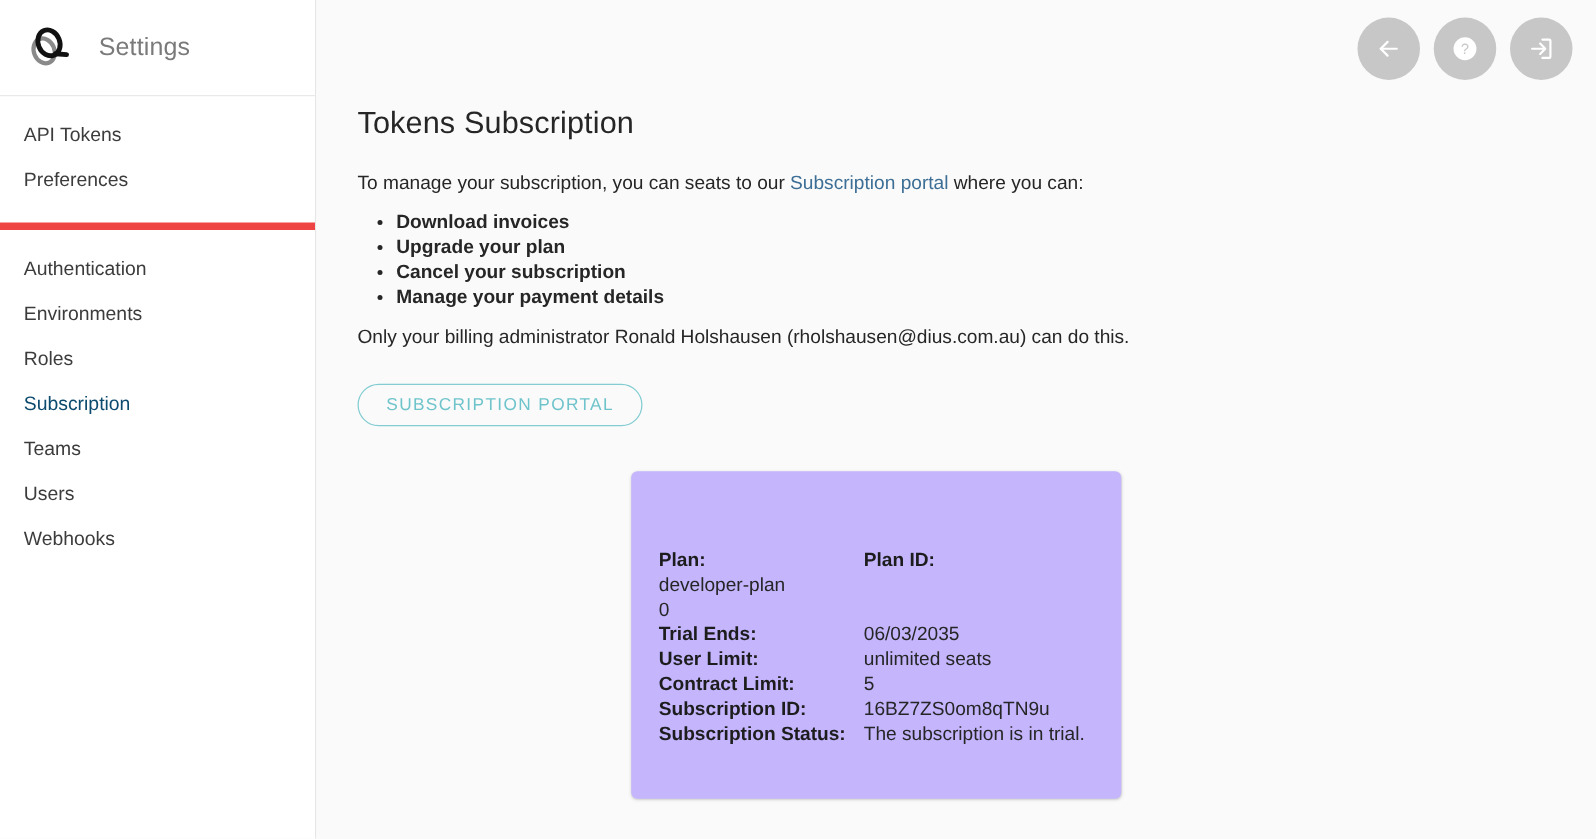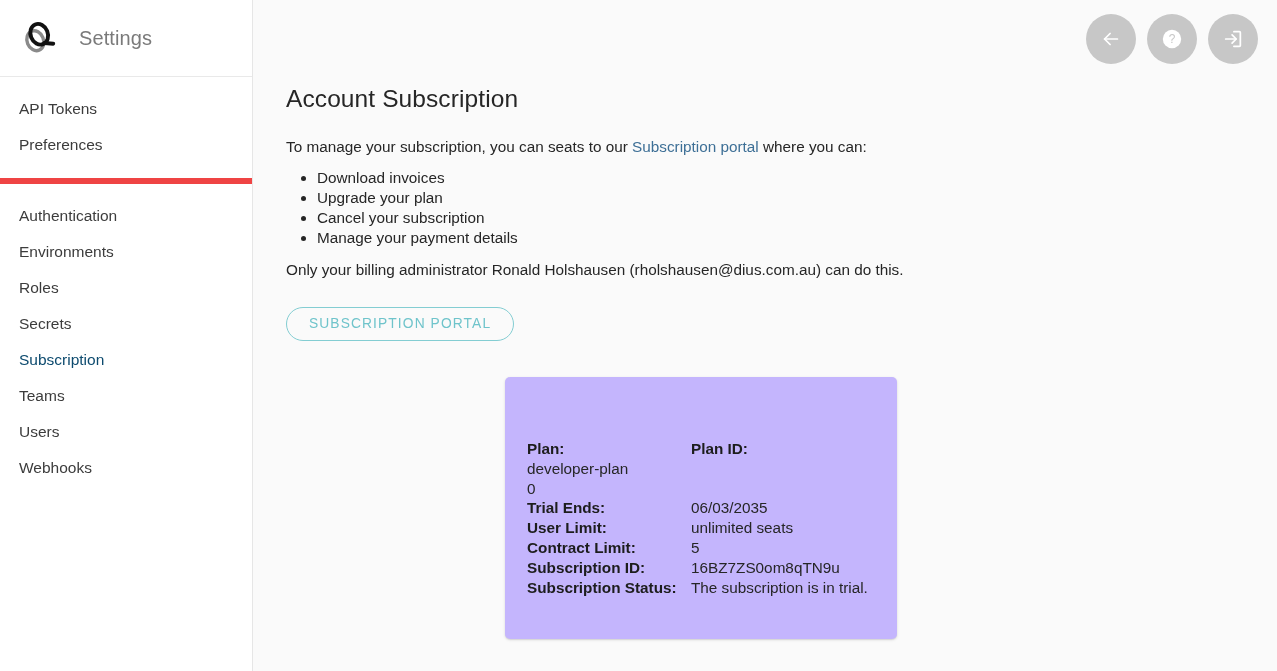--- a/index.html
+++ b/index.html
@@ -112,20 +112,21 @@
     line-height: 20px;
   }
   .intro a {
     color: #3d6f96;
     text-decoration: none;
   }
   ul.benefits {
     margin: 11px 0 0 0;
     padding-left: 31px;
     list-style: disc;
+    font-weight: bold;
   }
   ul.benefits li {
     font-size: 15.3px;
     color: #262626;
     line-height: 20px;
     margin-bottom: 0;
   }
   .billing-note {
     font-size: 15.3px;
     color: #262626;
@@ -210,21 +211,20 @@
 
     <nav class="nav-group">
       <div class="nav-item">API Tokens</div>
       <div class="nav-item">Preferences</div>
     </nav>
 
     <nav class="nav-group last">
       <div class="nav-item">Authentication</div>
       <div class="nav-item">Environments</div>
       <div class="nav-item">Roles</div>
-      <div class="nav-item">Secrets</div>
       <div class="nav-item active">Subscription</div>
       <div class="nav-item">Teams</div>
       <div class="nav-item">Users</div>
       <div class="nav-item">Webhooks</div>
     </nav>
   </aside>
 
   <main class="main">
 
     <div class="topbar">
@@ -251,21 +251,21 @@
           <svg width="22" height="22" viewBox="0 0 24 24" fill="none" stroke="#ffffff" stroke-width="1.9" stroke-linecap="round" stroke-linejoin="round">
             <path d="M13 4 h6 a1 1 0 0 1 1 1 v14 a1 1 0 0 1 -1 1 h-6"></path>
             <line x1="4" y1="12" x2="15" y2="12"></line>
             <polyline points="11,7.5 15.5,12 11,16.5"></polyline>
           </svg>
         </span>
       </button>
     </div>
 
     <div class="content">
-      <h1 class="page-title">Account Subscription</h1>
+      <h1 class="page-title">Tokens Subscription</h1>
 
       <p class="intro"><span>To manage your subscription, you can seats to our </span><a href="#">Subscription portal</a><span> where you can:</span></p>
 
       <ul class="benefits">
         <li>Download invoices</li>
         <li>Upgrade your plan</li>
         <li>Cancel your subscription</li>
         <li>Manage your payment details</li>
       </ul>
 

